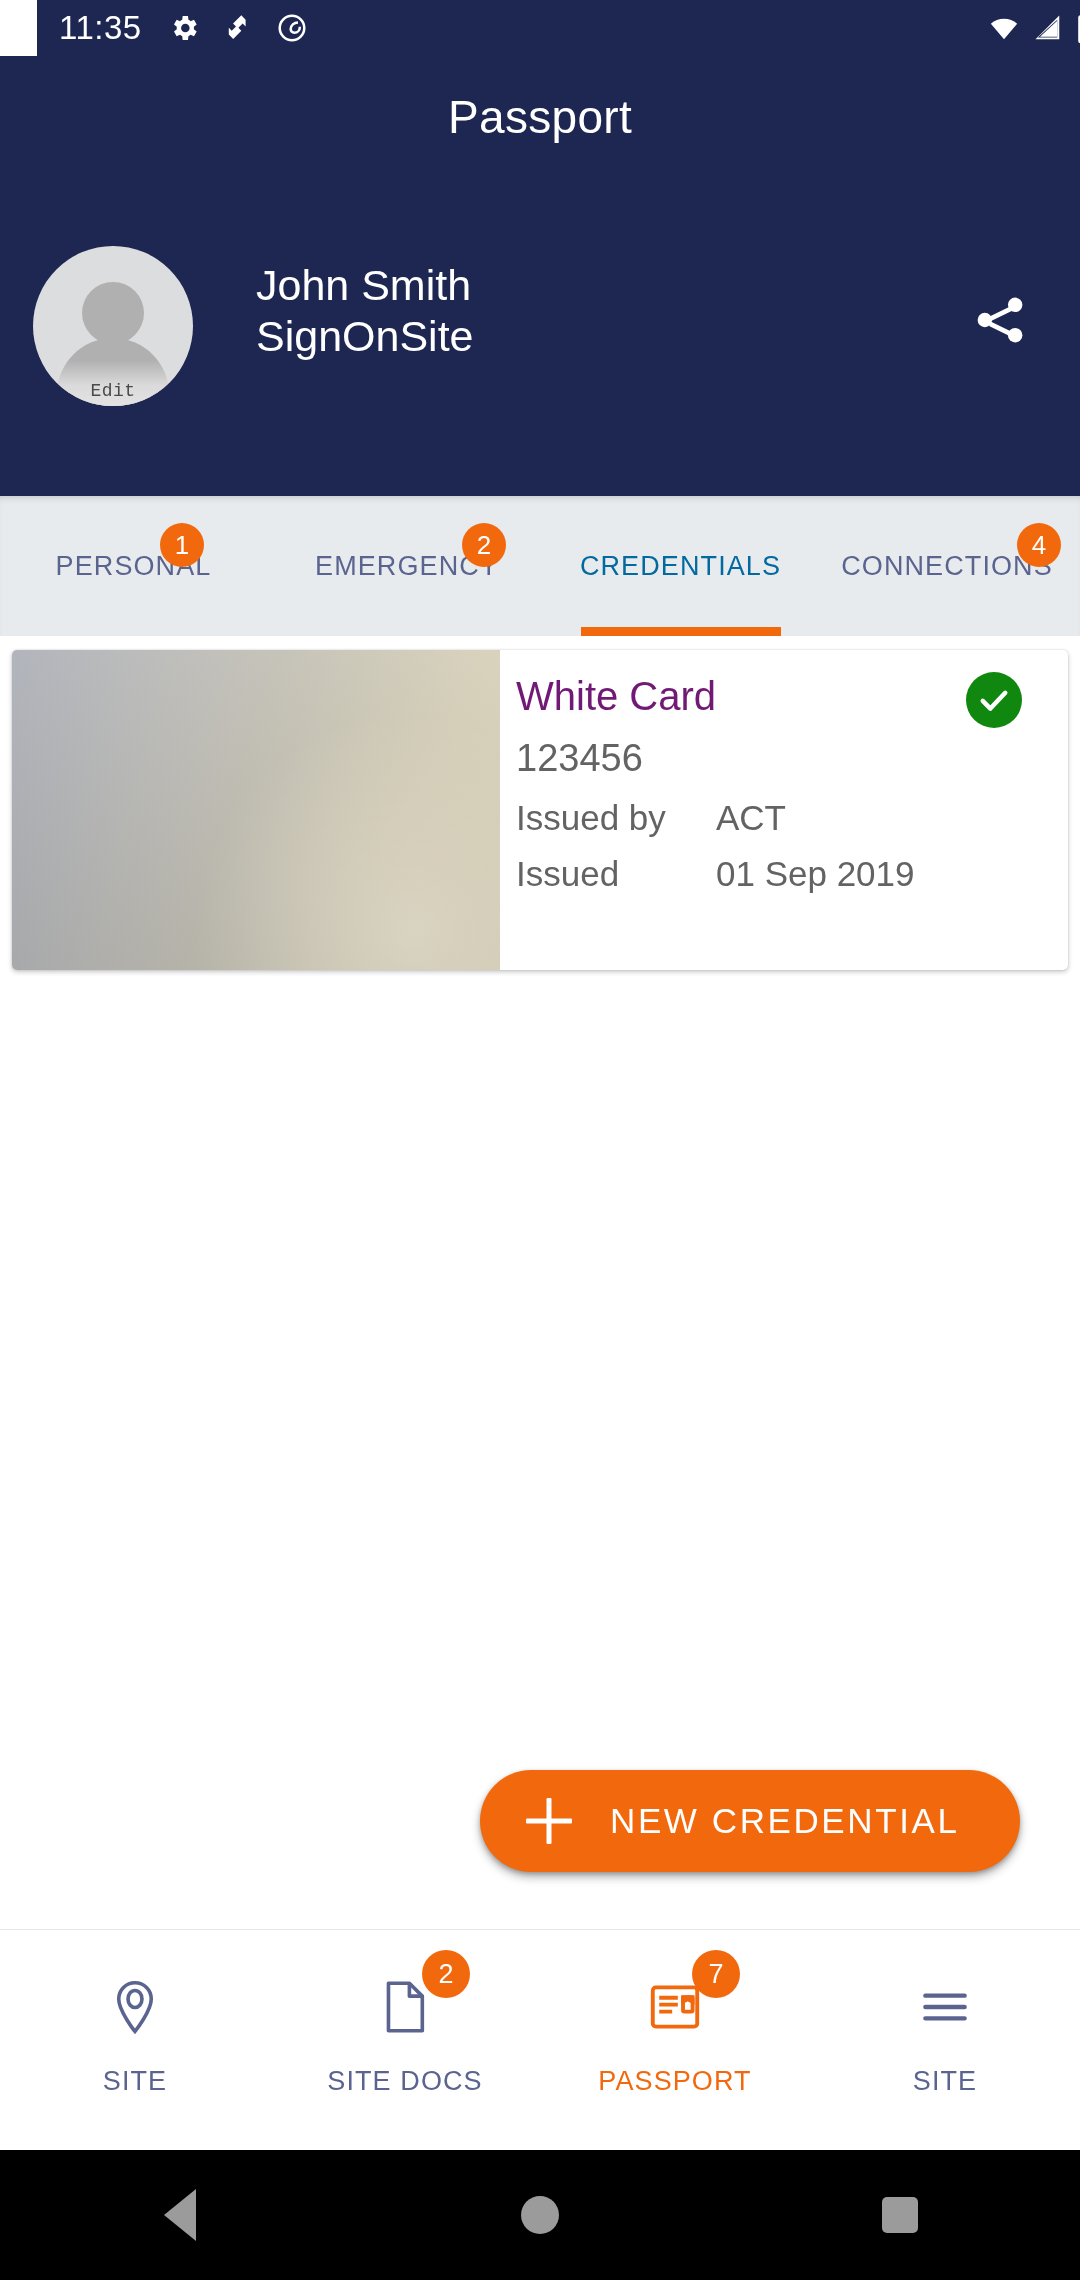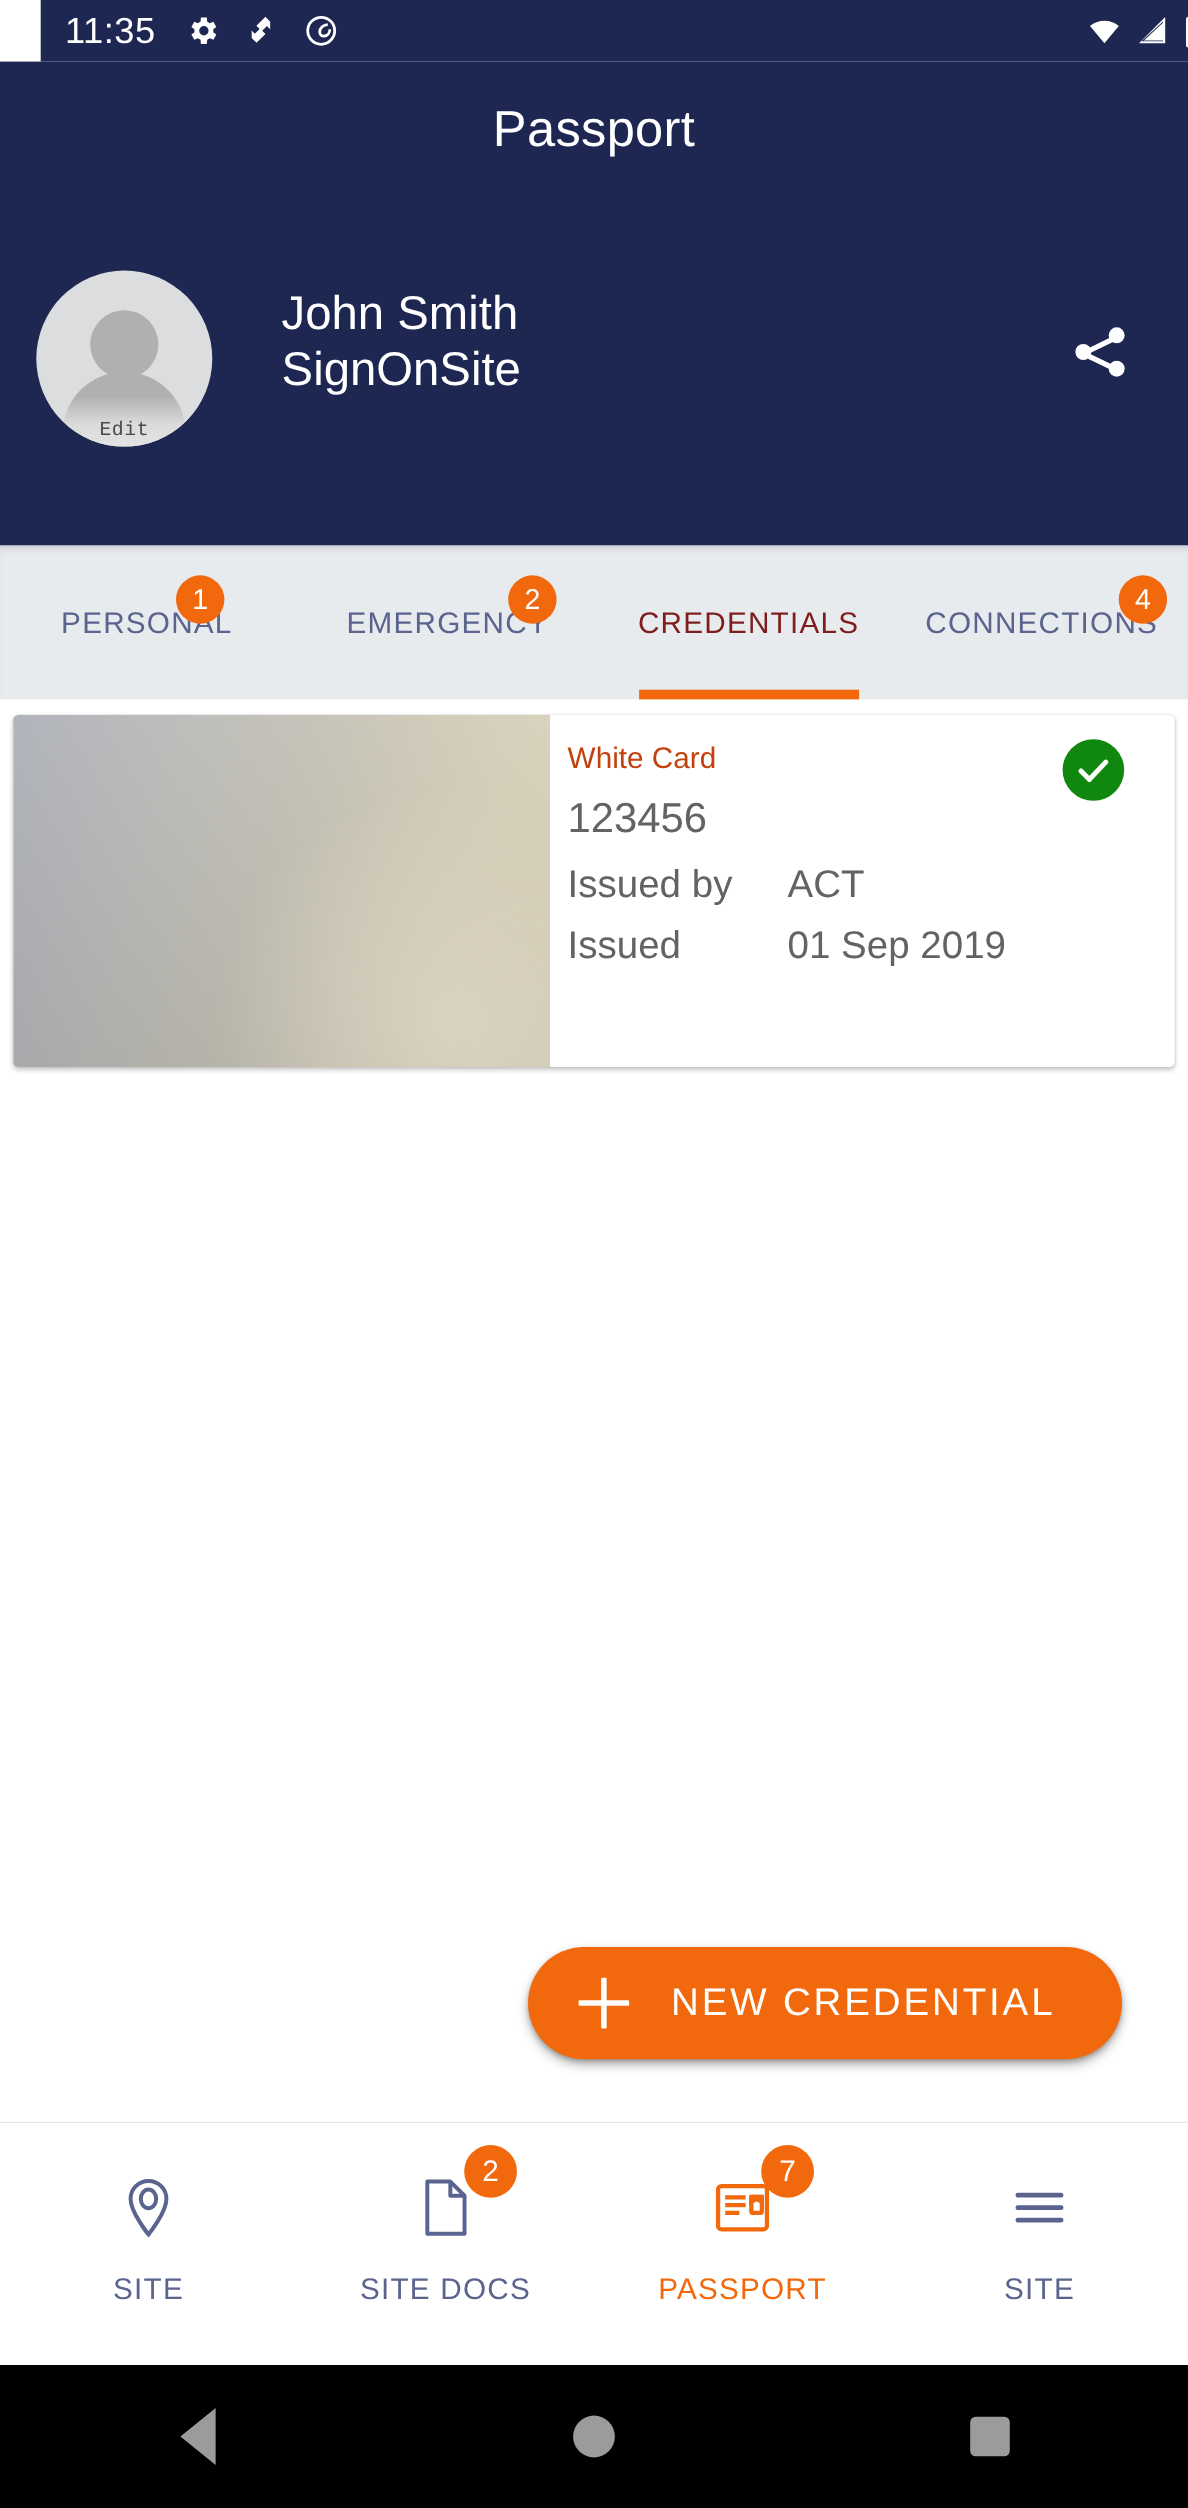--- a/index.html
+++ b/index.html
@@ -72,21 +72,21 @@
     position:relative; height:140px; display:flex; align-items:center; justify-content:center;
     cursor:pointer; padding:0 6px;
   }
   .tab:nth-child(1){ width:267px; }
   .tab:nth-child(2){ width:280px; }
   .tab:nth-child(3){ width:267px; }
   .tab:nth-child(4){ width:266px; }
   .tab-label{
     font-size:27px; letter-spacing:1.1px; color:#5b648f; font-weight:400; white-space:nowrap;
   }
-  .tab.active .tab-label{ color:#7f1d1d; }
+  .tab.active .tab-label{ color:#0369a1; }
   .tab-underline{
     position:absolute; bottom:0; left:50%; transform:translateX(-50%);
     width:200px; height:9px; background:#f2690d;
   }
   .badge{
     position:absolute; border-radius:50%; background:#f2690d; color:#fff;
     display:flex; align-items:center; justify-content:center;
     font-size:26px; font-weight:400; line-height:1;
   }
   .tab .badge{ width:44px; height:44px; top:27px; }
@@ -113,21 +113,21 @@
   }
   .cred-thumb::after{
     content:""; position:absolute; inset:0;
     background:
       radial-gradient(circle at 82% 88%, rgba(255,255,255,.28) 0%, rgba(255,255,255,0) 45%),
       linear-gradient(to bottom, rgba(255,255,255,.10) 0%, rgba(0,0,0,.05) 100%);
   }
   .cred-body{
     flex:1; position:relative; padding:24px 0 0 16px;
   }
-  .cred-title{ font-size:27px; color:#c2410c; font-weight:400; margin-bottom:18px; }
+  .cred-title{ font-size:40px; color:#701a75; font-weight:400; margin-bottom:18px; }
   .cred-number{ font-size:38px; color:#636363; font-weight:400; margin-bottom:18px; }
   .cred-kv{ display:flex; font-size:35px; color:#636363; margin-bottom:16px; }
   .cred-kv .k{ width:200px; }
   .cred-kv .v{ }
   .verified-icon{
     position:absolute; right:46px; top:22px; width:56px; height:56px; border-radius:50%;
     background:#10870f; display:flex; align-items:center; justify-content:center;
   }
 
   

